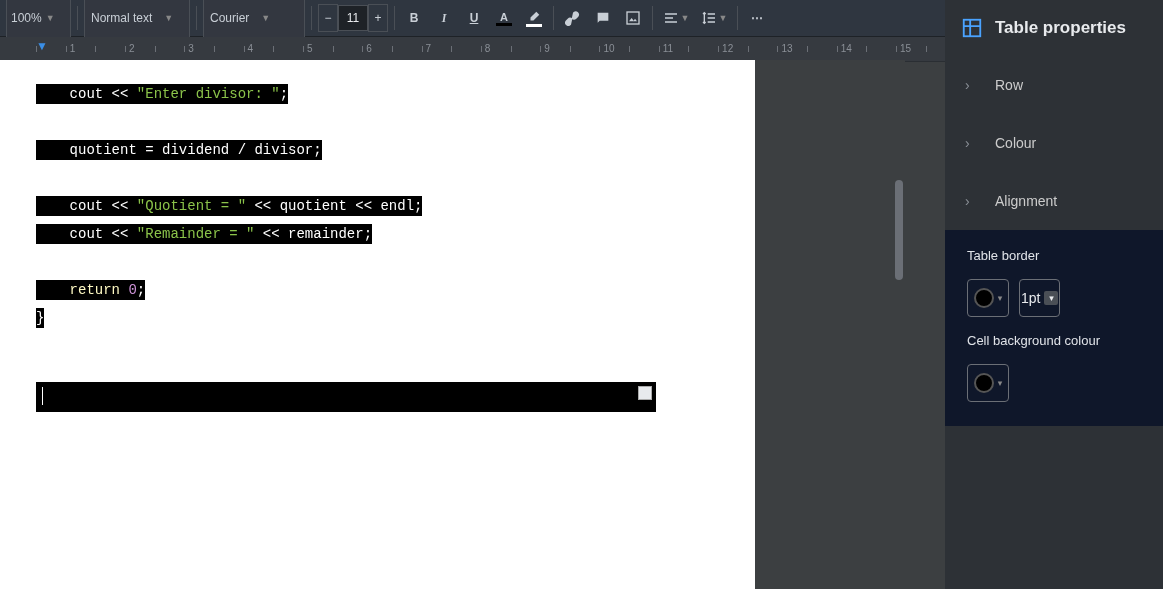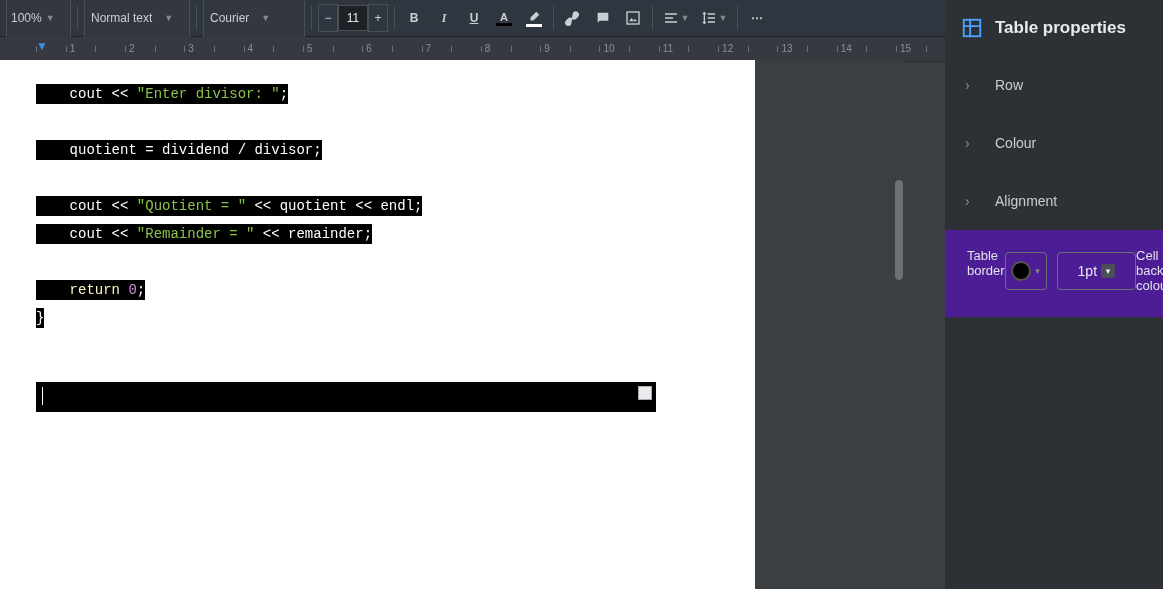--- a/index.html
+++ b/index.html
@@ -38,26 +38,26 @@
 
 .gap{position:absolute;top:60px;right:258px;bottom:0;width:150px;background:#3c3f41}
 .scroll-thumb{position:absolute;right:2px;top:120px;width:8px;height:100px;background:#6b6f76;border-radius:4px}
 
 .sidebar{position:absolute;top:0;right:0;width:218px;height:100%;background:#2d3136;color:#e8eaed;font-size:14px;display:flex;flex-direction:column}
 .sb-head{height:56px;display:flex;align-items:center;padding:0 16px;gap:12px;font-weight:bold;font-size:17px}
 .tab-icon{width:22px;height:22px}
 .sb-sec{height:58px;display:flex;align-items:center;padding:0 20px;gap:18px;cursor:pointer;color:#ccc}
 .sb-sec .chev-icon{color:#8a8f96;font-size:14px;transform-origin:center;width:12px}
 .sb-sec.open .chev-icon{color:#8a8f96}
-.sb-content{background:#4c1d95;padding:18px 22px 24px;display:flex;flex-direction:row;}
+.sb-content{background:#0f172a;padding:18px 22px 24px;display:flex;flex-direction:column;gap:16px}
 .lbl{font-size:13px;color:#e0e3e8}
 .row-controls{display:flex;gap:10px;align-items:center}
 .swatch{width:40px;height:36px;border:1px solid #6b6f76;border-radius:4px;display:flex;align-items:center;gap:4px;justify-content:center;cursor:pointer}
 .circle{width:16px;height:16px;border-radius:50%;background:#000;border:2px solid #555}
-.pt-box{height:36px;border:1px solid #6b6f76;border-radius:4px;display:flex;align-items:center;gap:4px;padding:0 20px;cursor:pointer}
+.pt-box{height:36px;border:1px solid #6b6f76;border-radius:4px;display:flex;align-items:center;gap:4px;padding:0 1px;cursor:pointer}
 .pt-box .dd-arrow{background:#4a4f56;width:14px;height:14px;border-radius:2px;display:flex;align-items:center;justify-content:center;font-size:9px}
 </style>
 </head>
 <body>
 
 <div class="toolbar">
   <div class="tb-group zoom">
     <span>100%</span>
     <span class="chev">▼</span>
   </div>

